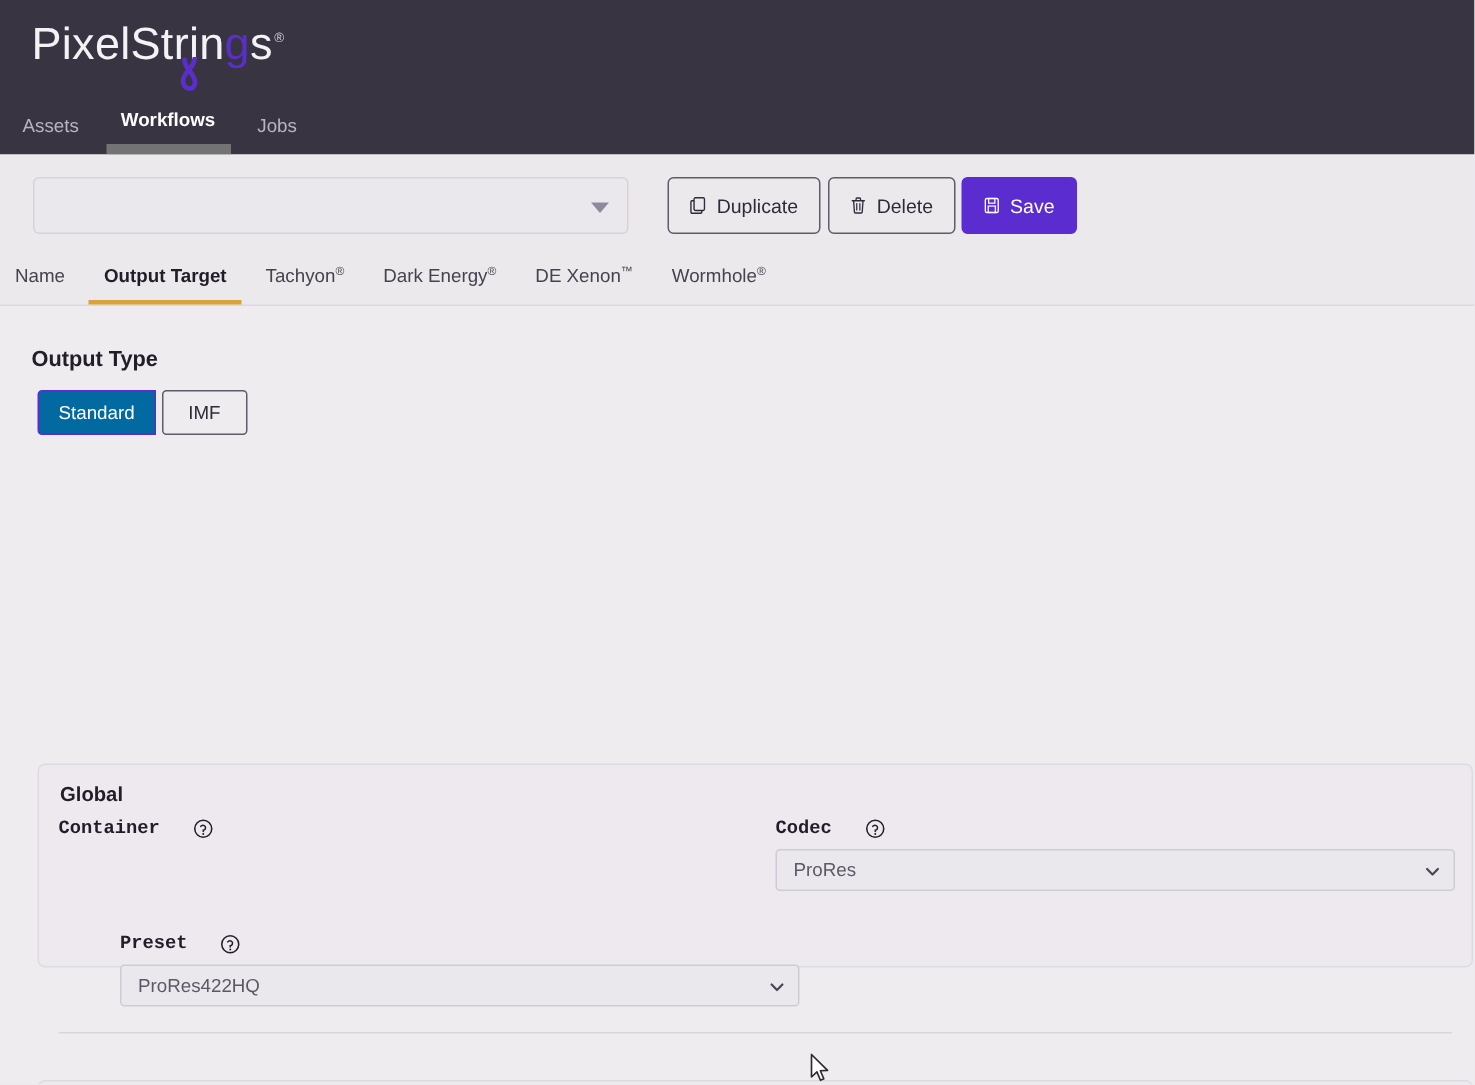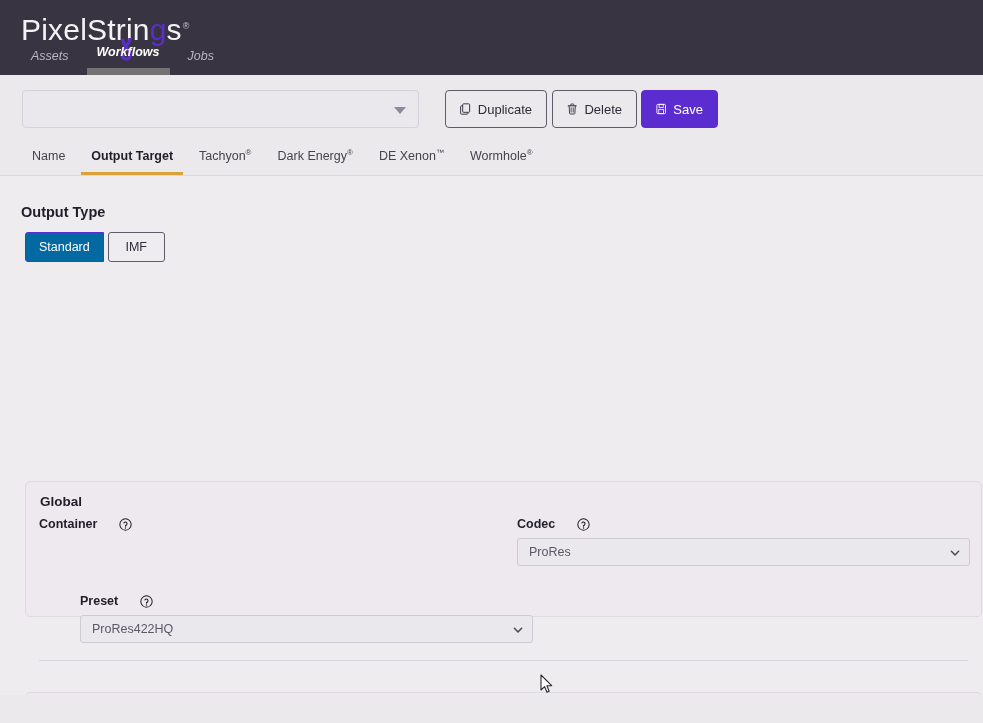--- a/index.html
+++ b/index.html
@@ -10,21 +10,21 @@
     height: 723px;
     overflow: hidden;
     background: #ece9ed;
     font-family: "Liberation Sans", sans-serif;
     -webkit-font-smoothing: antialiased;
   }
 
   
   .app-header {
     position: relative;
-    height: 75px;
+    height: 103px;
     background: #383441;
     width: 983px;
   }
   .logo-wrap {
     position: absolute;
     left: 21px;
     top: 12px;
     height: 44px;
     display: flex;
     align-items: flex-start;
@@ -60,22 +60,21 @@
     pointer-events: none;
   }
 
   .nav-tabs {
     position: absolute;
     left: 0;
     bottom: 0;
     height: 35px;
     display: flex;
     align-items: flex-end;
-    padding-left: 21px;
-    font-style: italic;
+    padding-left: 5px;
   }
   .nav-tab {
     font-size: 12.5px;
     color: #b9b5c0;
     padding: 0 10px 9px 10px;
     margin-right: 8px;
     cursor: pointer;
     border-bottom: 3px solid transparent;
     line-height: 14px;
   }
@@ -149,21 +148,20 @@
   .tb-btn svg { display: block; }
 
   
   .sub-tabs {
     position: absolute;
     left: 0;
     bottom: 0;
     height: 36px;
     display: flex;
     align-items: flex-end;
-    padding-left: 22px;
   }
   .sub-tab {
     font-size: 12.5px;
     color: #46424e;
     padding: 0 10px 9px 10px;
     margin-right: 6px;
     cursor: pointer;
     border-bottom: 3px solid transparent;
     line-height: 14px;
     white-space: nowrap;
@@ -248,20 +246,21 @@
   }
   .field-label {
     display: flex;
     align-items: center;
     gap: 22px;
     font-size: 12.5px;
     font-weight: bold;
     color: #211d29;
     margin-bottom: 7px;
     height: 14px;
+    font-family: Liberation Mono, monospace;
   }
   .help-ico {
     width: 13px;
     height: 13px;
     display: inline-block;
     flex: none;
   }
   .sel {
     position: relative;
     width: 453px;

